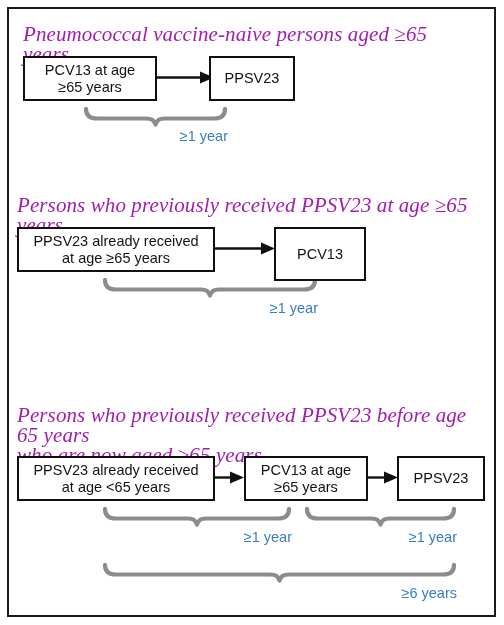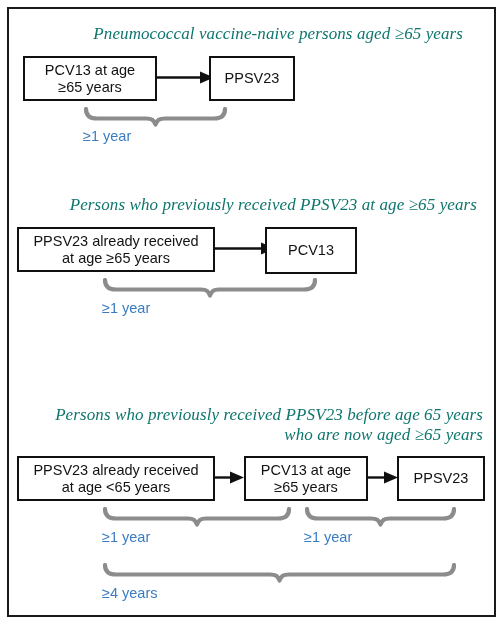--- a/index.html
+++ b/index.html
@@ -37,26 +37,25 @@
   .section {
     position: absolute;
     left: 0;
     right: 0;
   }
 
   .section-heading {
     position: absolute;
     font-family: "Liberation Serif", "DejaVu Serif", serif;
     font-style: italic;
-    font-size: 17px;
+    font-size: 21px;
     line-height: 20px;
-    color: #0f766e;
+    color: #a21caf;
     letter-spacing: 0.1px;
     white-space: pre-line;
-    text-align: right;
   }
 
   .node-box {
     position: absolute;
     border: 2px solid #101010;
     box-sizing: border-box;
     background: #ffffff;
     display: flex;
     align-items: center;
     justify-content: center;
@@ -76,21 +75,21 @@
 
   .brace-wrap {
     position: absolute;
   }
   .brace-wrap svg {
     display: block;
   }
 
   .brace-label {
     position: absolute;
-    text-align: left;
+    text-align: right;
     font-family: "Liberation Sans", sans-serif;
     font-size: 14.5px;
     line-height: 17px;
     color: #3a7cc2;
     white-space: nowrap;
   }
 </style>
 </head>
 <body>
 
@@ -131,21 +130,21 @@
       <div class="node-box" style="left:8px; top:218px; width:198px; height:45px;">PPSV23 already received
 at age ≥65 years</div>
 
       <span class="arrow" style="left:206px; top:229px; width:62px; height:20px;">
         <svg width="62" height="20" viewBox="0 0 62 20">
           <line x1="0" y1="10.5" x2="49" y2="10.5" stroke="#101010" stroke-width="2.4"></line>
           <polygon points="46,4.5 60,10.5 46,16.5" fill="#101010"></polygon>
         </svg>
       </span>
 
-      <div class="node-box" style="left:256px; top:218px; width:92px; height:47px;">PCV13</div>
+      <div class="node-box" style="left:265px; top:218px; width:92px; height:54px;">PCV13</div>
 
       <span class="brace-wrap" style="left:93px; top:269px; width:216px; height:20px;">
         <svg width="216" height="20" viewBox="0 0 216 20" preserveAspectRatio="none">
           <path d="M3,2 C3,9 7,11.5 14,11.5 L99,11.5 C105,11.5 106,13 108,17.5
                    C110,13 111,11.5 117,11.5 L202,11.5 C209,11.5 213,9 213,2" fill="none" stroke="#8c8c8c" stroke-width="4.2" stroke-linecap="round" stroke-linejoin="round"></path>
         </svg>
       </span>
 
       <div class="brace-label" style="left:93px; top:291px; width:216px;">≥1 year</div>
     </div>
@@ -192,17 +191,17 @@
         </svg>
       </span>
       <div class="brace-label" style="left:295px; top:520px; width:153px;">≥1 year</div>
 
       <span class="brace-wrap" style="left:93px; top:554px; width:355px; height:20px;">
         <svg width="355" height="20" viewBox="0 0 355 20" preserveAspectRatio="none">
           <path d="M3,2 C3,9 7,11.5 14,11.5 L168,11.5 C174,11.5 175.5,13 177.5,17.5
                    C179.5,13 181,11.5 187,11.5 L341,11.5 C348,11.5 352,9 352,2" fill="none" stroke="#8c8c8c" stroke-width="4.2" stroke-linecap="round" stroke-linejoin="round"></path>
         </svg>
       </span>
-      <div class="brace-label" style="left:93px; top:576px; width:355px;">≥4 years</div>
+      <div class="brace-label" style="left:93px; top:576px; width:355px;">≥6 years</div>
     </div>
 
   </div>
 </div>
 
 </body></html>

